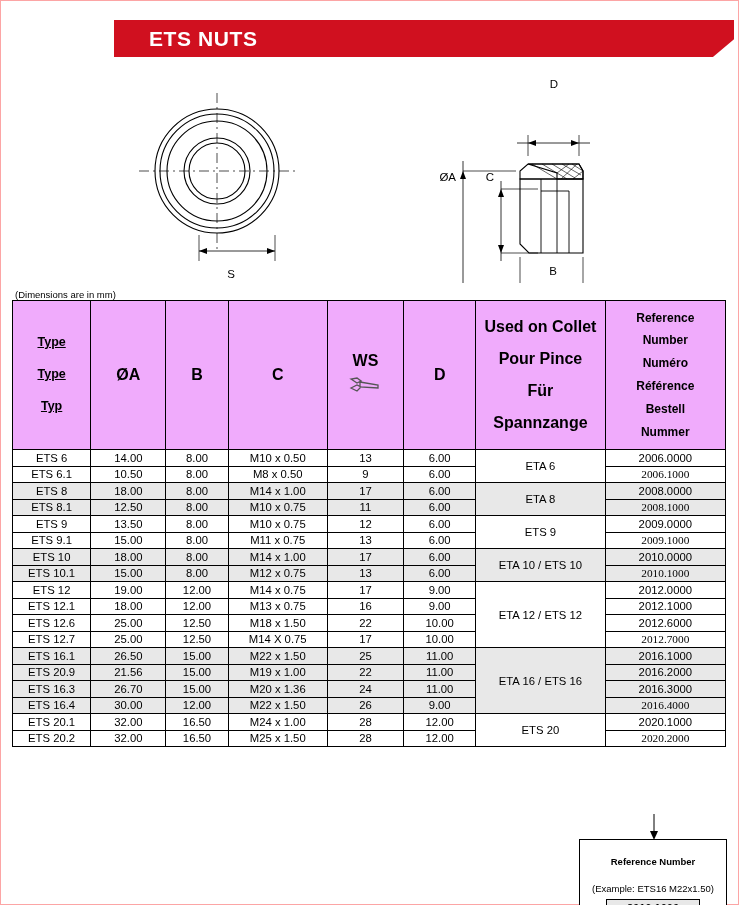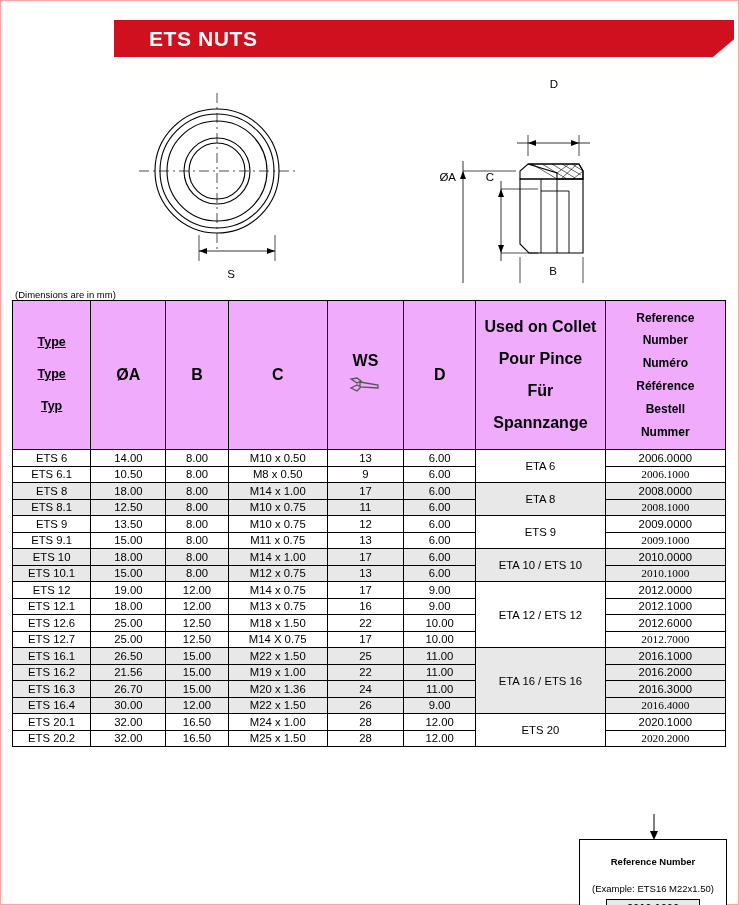--- a/index.html
+++ b/index.html
@@ -417,21 +417,21 @@
           <td class="type">ETS 16.1</td>
           <td>26.50</td>
           <td>15.00</td>
           <td>M22 x 1.50</td>
           <td>25</td>
           <td>11.00</td>
           <td rowspan="4">ETA 16 / ETS 16</td>
           <td class="nb-top">2016.1000</td>
         </tr>
         <tr class="shade">
-          <td class="type">ETS 16.2</td>
+          <td class="type">ETS 20.9</td>
           <td>21.56</td>
           <td>15.00</td>
           <td>M19 x 1.00</td>
           <td>22</td>
           <td>11.00</td>
           <td class="nb-mid">2016.2000</td>
         </tr>
         <tr class="shade">
           <td class="type">ETS 16.3</td>
           <td>26.70</td>

